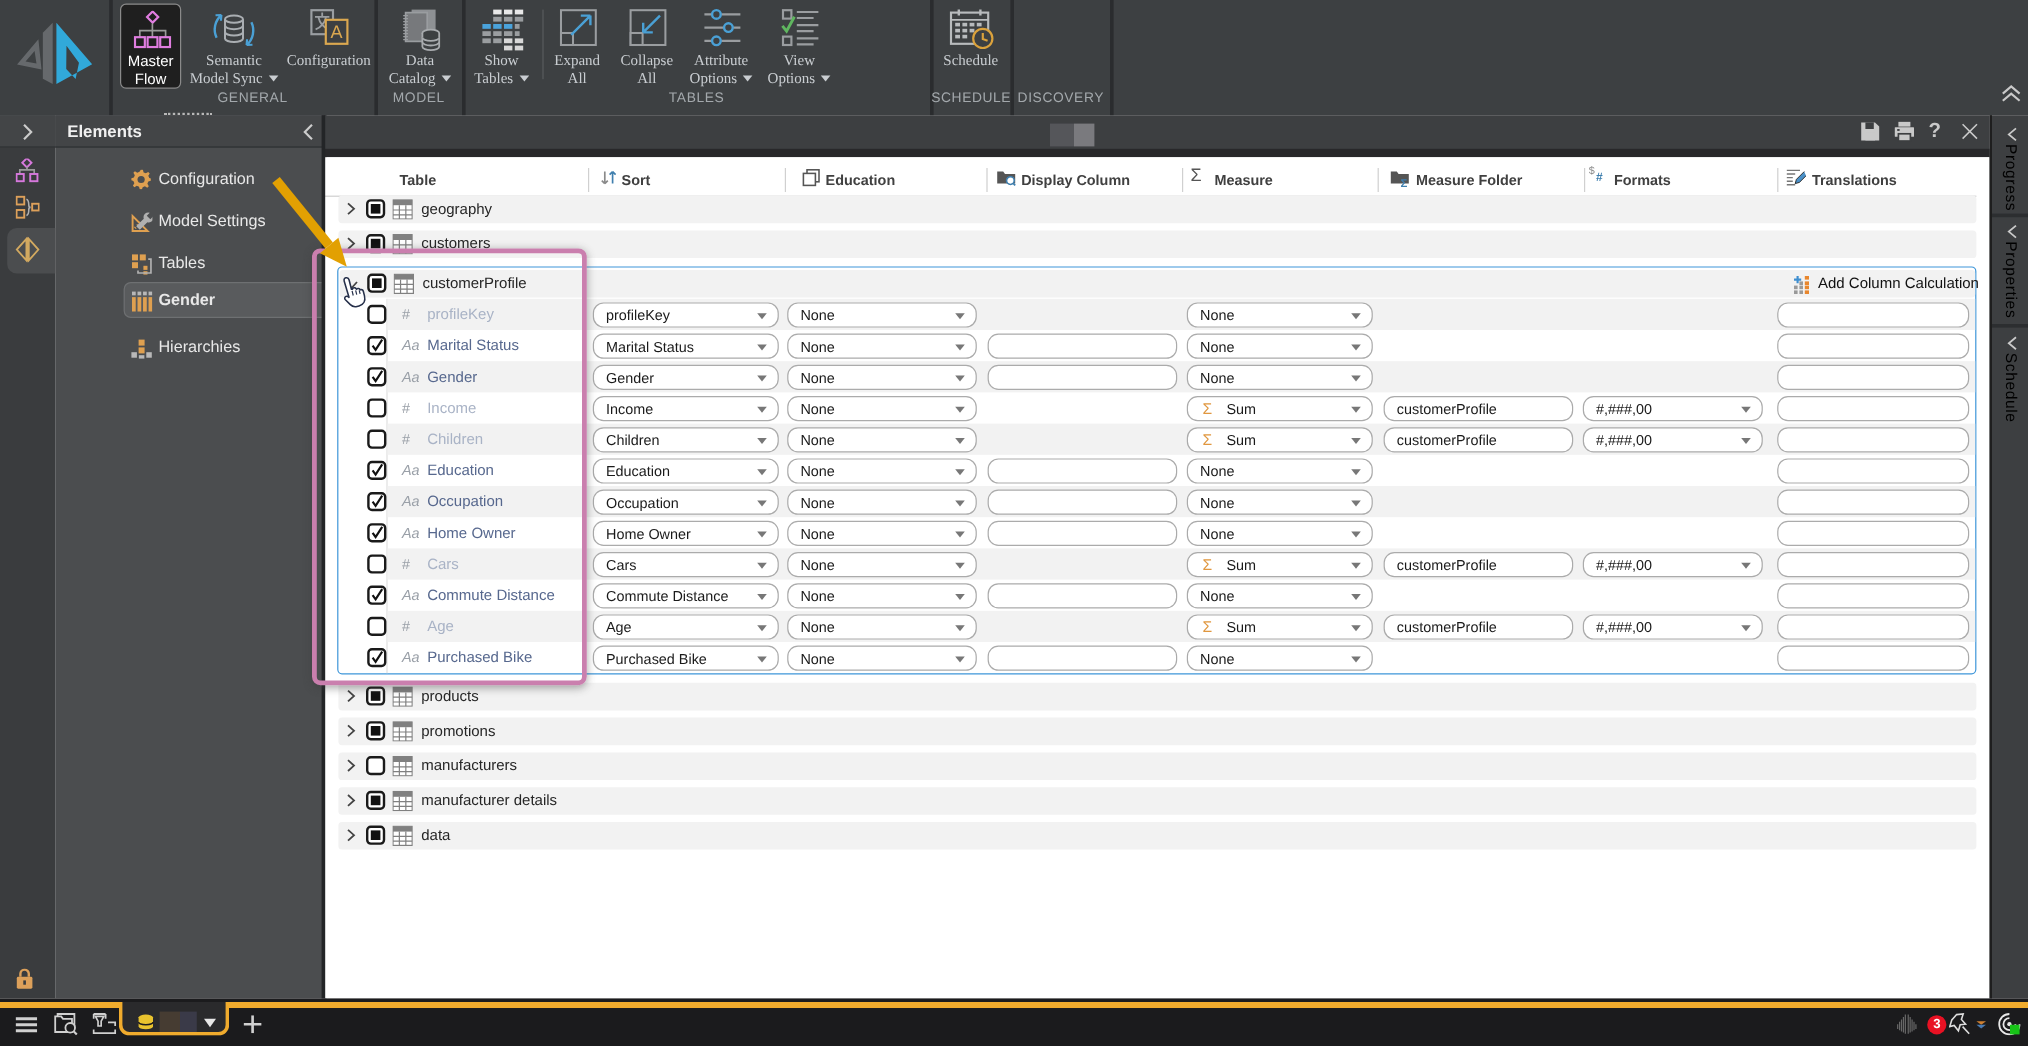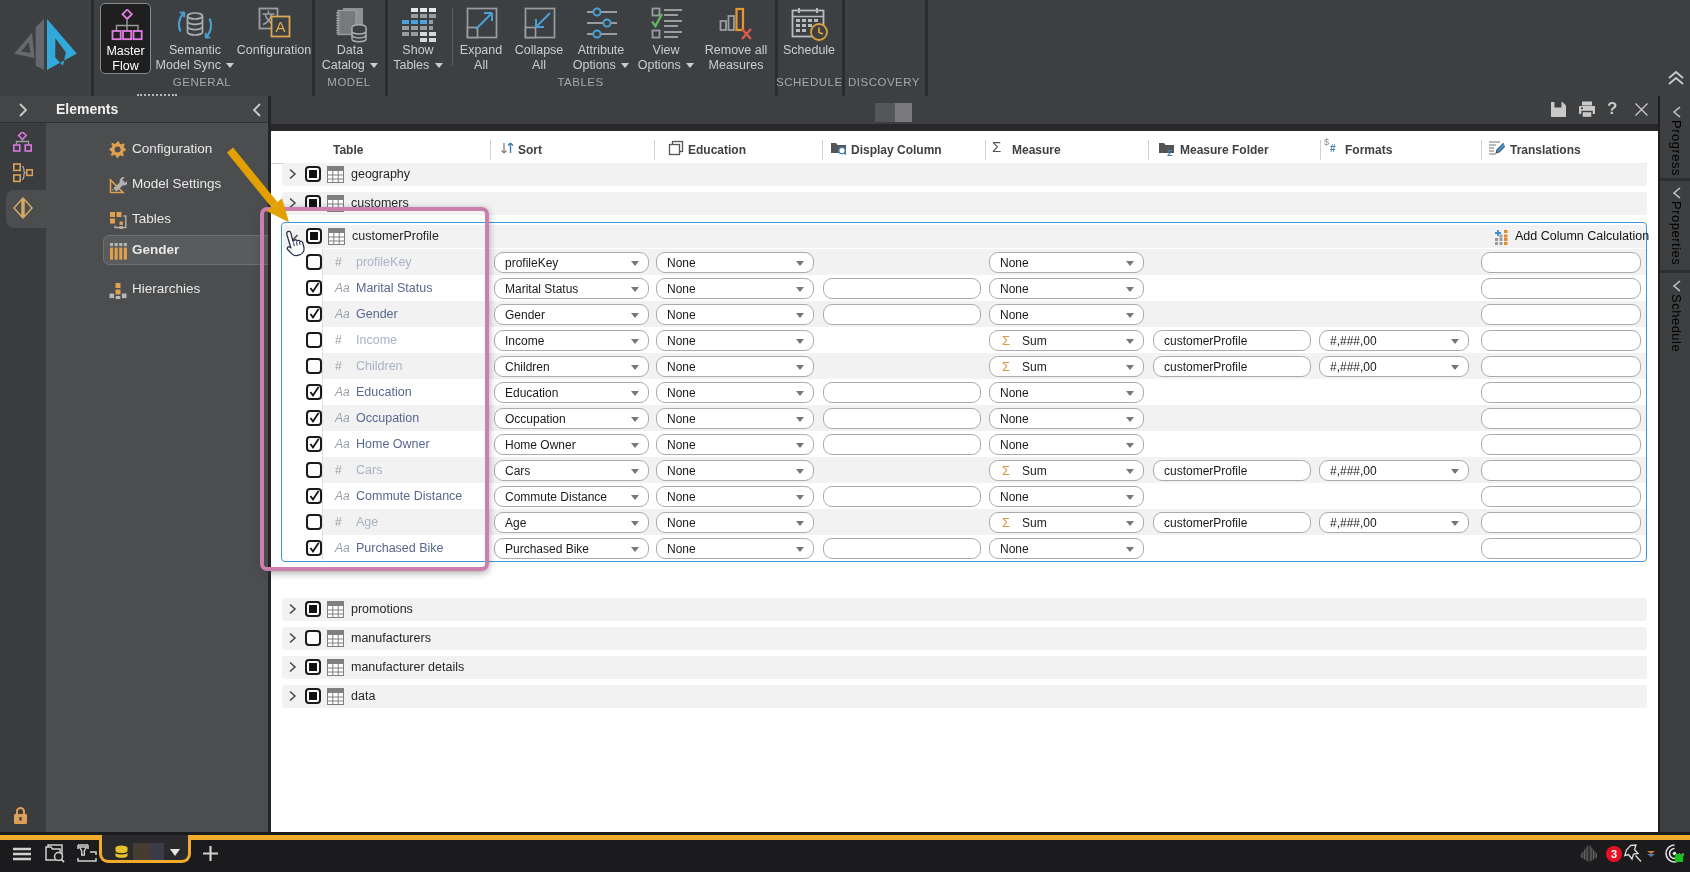--- a/index.html
+++ b/index.html
@@ -5,21 +5,21 @@
 * { margin:0; padding:0; box-sizing:border-box; }
 html,body { width:1690px; height:872px; overflow:hidden; background:#fff;
   font-family:"Liberation Sans", sans-serif; }
 .abs { position:absolute; }
 
 #ribbon { position:absolute; left:0; top:0; width:1690px; height:96px; background:#3d4042; }
 .rsep { position:absolute; top:0; width:3px; height:96px; background:#2a2c2e; }
 .rsep2 { position:absolute; top:8px; width:1px; height:58px; background:#595c5e; }
 .glabel { position:absolute; top:76px; font-size:11.5px; color:#a3a8ac; text-align:center; letter-spacing:0.5px; }
 .rbtn { position:absolute; top:0; text-align:center; color:#c9cdd1; font-size:12.5px; }
-.rbtn .lbl { position:absolute; width:100%; top:43px; line-height:14.5px; }
+.rbtn .lbl { position:absolute; width:100%; top:43px; line-height:14.5px;font-family:Liberation Serif, serif; }
 .ricon { position:absolute; top:6px; }
 #mfbtn { position:absolute; left:100px; top:3px; width:51px; height:71px; background:#1f1f1f;
   border:1px solid #8a8a8a; border-radius:5px; color:#fff; text-align:center; font-size:12.5px; }
 #mfbtn .lbl { position:absolute; width:100%; top:40px; line-height:14.5px; }
 .caret { display:inline-block; width:0; height:0; border-left:4px solid transparent; border-right:4px solid transparent; border-top:5px solid #c9cdd1; vertical-align:middle; margin-left:2px; }
 
 #lstrip { position:absolute; left:0; top:96px; width:46px; height:736px; background:#3a3c3e; }
 #lstrip .hdr { position:absolute; left:0; top:0; width:46px; height:27px; background:#434547; border-bottom:1px solid #2e3032; }
 #ltab { position:absolute; left:6px; top:94px; width:40px; height:38px; background:#4b4d4f; border-radius:8px 0 0 8px; }
 
@@ -70,21 +70,21 @@
     <path d="M20,18.7 L2.2,39.8 L22.6,43.9 Z M16.8,28.5 L9.3,37.2 L18.4,38.9 Z" fill="#66696c" fill-rule="evenodd"></path>
     <path d="M35,5 L64.8,39.5 L35,56 Z M43.4,24.2 L53.8,38.3 L51,51.8 L43.2,43.5 Z" fill="#31a9da" fill-rule="evenodd"></path>
   </svg>
   <div class="rsep" style="left:91px"></div>
   <div class="rsep" style="left:312px"></div>
   <div class="rsep" style="left:385px"></div>
   <div class="rsep2" style="left:452px"></div>
   <div class="rsep" style="left:775px"></div>
   <div class="rsep" style="left:842px"></div>
   <div class="rsep" style="left:925px"></div>
-  <div class="glabel" style="left:92px;width:220px">GENERAL</div>
+  <div class="glabel" style="left:92px;width:237px">GENERAL</div>
   <div class="glabel" style="left:313px;width:72px">MODEL</div>
   <div class="glabel" style="left:386px;width:389px">TABLES</div>
   <div class="glabel" style="left:776px;width:66px">SCHEDULE</div>
   <div class="glabel" style="left:843px;width:82px">DISCOVERY</div>
 
   <div id="mfbtn">
     <svg class="abs" style="left:10px;top:5px" width="32" height="32" viewBox="0 0 32 32">
       <rect x="12.9" y="1.9" width="6.6" height="6.6" transform="rotate(45 16.2 5.2)" fill="none" stroke="#e07de0" stroke-width="1.8"></rect>
       <path d="M16,10.5 L16,16.5 M5.5,22 L5.5,16.5 L27,16.5 L27,22 M16,16.5 L16,22" stroke="#9a9a9a" stroke-width="1.4" fill="none"></path>
       <rect x="1.5" y="22" width="8.2" height="8.2" fill="none" stroke="#e07de0" stroke-width="1.8"></rect>
@@ -214,31 +214,20 @@
       <g fill="none" stroke="#9a9da0" stroke-width="1.8">
         <rect x="2.5" y="2.5" width="7" height="7"></rect>
         <rect x="2.5" y="24.5" width="7" height="7"></rect>
         <path d="M14,4 L32,4 M14,9 L28,9 M14,15 L32,15 M14,20 L28,20 M14,26 L32,26 M14,31 L28,31"></path>
       </g>
       <path d="M2,15.5 L5.5,20 L12,8" fill="none" stroke="#5fb65f" stroke-width="2.4"></path>
     </svg>
     <div class="lbl">View<br>Options <span class="caret"></span></div>
   </div>
 
-  <div class="rbtn" style="left:698px;width:76px;height:96px">
-    <svg class="ricon" style="left:20px" width="36" height="36" viewBox="0 0 36 36">
-      <g fill="none" stroke="#9a9da0" stroke-width="1.8">
-        <rect x="2.5" y="15" width="5.5" height="9"></rect>
-        <rect x="10.5" y="10" width="5.5" height="14"></rect>
-      </g>
-      <rect x="18.5" y="3" width="6.5" height="21" fill="none" stroke="#e8962e" stroke-width="2.2"></rect>
-      <path d="M24,23 L33,33 M33,23 L24,33" stroke="#d85c4a" stroke-width="2.4"></path>
-    </svg>
-    <div class="lbl">Remove all<br>Measures</div>
-  </div>
 
   <div class="rbtn" style="left:776px;width:66px;height:96px">
     <svg class="ricon" style="left:14px" width="40" height="38" viewBox="0 0 40 38">
       <rect x="2.5" y="4.5" width="31" height="26" fill="none" stroke="#b8bbbd" stroke-width="1.8"></rect>
       <path d="M2.5,10.5 L33.5,10.5" stroke="#b8bbbd" stroke-width="1.5"></path>
       <path d="M9,2 L9,7 M27,2 L27,7" stroke="#b8bbbd" stroke-width="2"></path>
       <g fill="#b8bbbd">
         <rect x="6" y="13" width="4" height="3"></rect>
           <rect x="12" y="13" width="4" height="3"></rect>
           <rect x="18" y="13" width="4" height="3"></rect>
@@ -761,20 +750,34 @@
         </div>
         <div class="inp" style="left:540px;width:158px"></div>
         <div class="dd" style="left:706px;width:155px">
           <div class="t">None</div>
           <div class="c"></div>
         </div>
         <div class="inp" style="left:1198px;width:160px"></div>
       </div>
 </div>
 
+  <div class="trow" style="top:438px">
+    <svg class="chev" viewBox="0 0 12 12">
+        <path d="M4,1.5 L9,6 L4,10.5" fill="none" stroke="#444" stroke-width="1.5"></path>
+      </svg>
+    <div class="cbx">
+        <div class="in"></div>
+      </div>
+    <svg class="tico" width="17" height="17" viewBox="0 0 17 17">
+        <rect x="0.5" y="0.5" width="16" height="16" fill="#fff" stroke="#808080"></rect>
+        <rect x="0.5" y="0.5" width="16" height="4.5" fill="#808080"></rect>
+        <path d="M0.5,9 L16.5,9 M0.5,13 L16.5,13 M5.8,5 L5.8,16.5 M11.2,5 L11.2,16.5" stroke="#808080" stroke-width="1"></path>
+      </svg>
+    <div class="nm">products</div>
+  </div>
   <div class="trow" style="top:467px">
     <svg class="chev" viewBox="0 0 12 12">
         <path d="M4,1.5 L9,6 L4,10.5" fill="none" stroke="#444" stroke-width="1.5"></path>
       </svg>
     <div class="cbx">
         <div class="in"></div>
       </div>
     <svg class="tico" width="17" height="17" viewBox="0 0 17 17">
         <rect x="0.5" y="0.5" width="16" height="16" fill="#fff" stroke="#808080"></rect>
         <rect x="0.5" y="0.5" width="16" height="4.5" fill="#808080"></rect>

